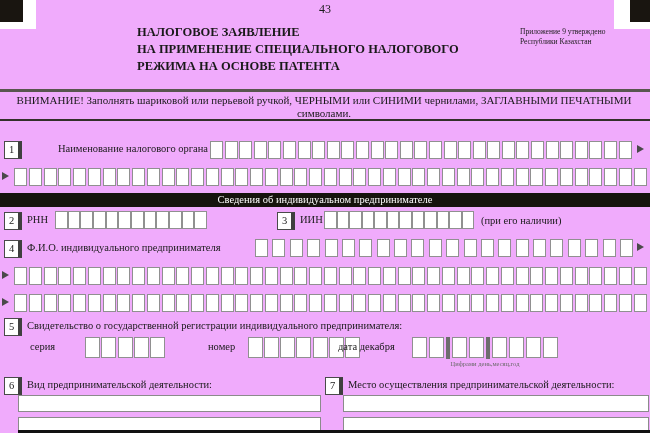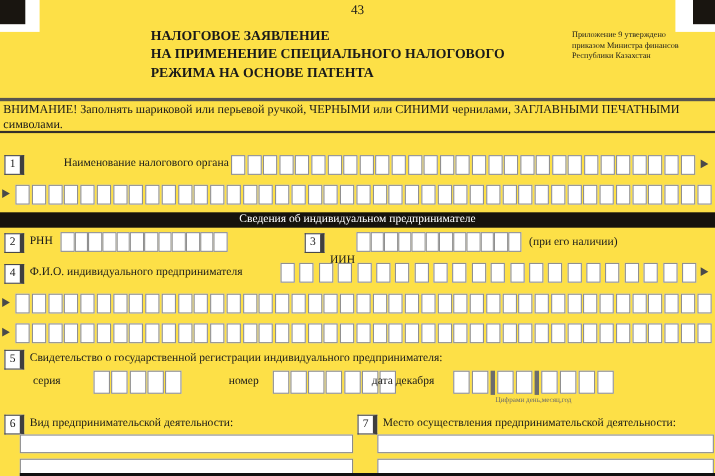--- a/index.html
+++ b/index.html
@@ -1,31 +1,31 @@
 <!DOCTYPE html>
 <html><head>
 <meta charset="utf-8">
 <style>
   html,body{margin:0;padding:0;}
   .page{
     position:relative;width:650px;height:433px;overflow:hidden;
-    background:#fde047;
+    background:#f0abfc;
     font-family:"Liberation Serif","DejaVu Serif",serif;
     color:#1a1a1a;
   }
   
   .corner-white{position:absolute;background:#ffffff;}
   .corner-black{position:absolute;background:#191510;}
   
   .pagenum{position:absolute;left:0;right:0;top:2px;text-align:center;font-size:12px;}
   .title{position:absolute;left:137px;top:24px;width:330px;
          font-weight:bold;font-size:12.5px;line-height:17px;}
   .approval{position:absolute;left:520px;top:27px;width:128px;font-size:7.5px;line-height:9.5px;}
   .divider{position:absolute;left:0;top:89px;width:650px;height:3px;background:#58554f;}
-  .notice{position:absolute;left:3px;top:94px;width:642px;font-size:11px;line-height:12.5px;}
+  .notice{position:absolute;left:3px;top:94px;width:642px;font-size:11px;line-height:12.5px;text-align:center;}
   .rule{position:absolute;left:0;width:650px;height:2px;background:#33302a;}
   .secbar{position:absolute;left:0;width:650px;height:14px;background:#16130d;color:#ffffff;
           text-align:center;font-size:10.5px;line-height:14px;}
   
   .badge{position:absolute;width:13px;height:16px;background:#ffffff;
          border:1px solid #4a4a4a;border-right:4px solid #3f3f3f;
          font-size:10.5px;text-align:center;line-height:16px;}
   .lbl{position:absolute;font-size:10.5px;white-space:nowrap;}
   .small-note{position:absolute;font-size:10.5px;white-space:nowrap;}
   
@@ -56,21 +56,20 @@
   <div class="corner-black" style="left:630px;top:0;width:20px;height:22px;"></div>
 
   <div class="pagenum">43</div>
   <div class="title">
     <div>НАЛОГОВОЕ ЗАЯВЛЕНИЕ</div>
     <div>НА ПРИМЕНЕНИЕ СПЕЦИАЛЬНОГО НАЛОГОВОГО</div>
     <div>РЕЖИМА НА ОСНОВЕ ПАТЕНТА</div>
   </div>
   <div class="approval">
     <div>Приложение 9 утверждено</div>
-    <div>приказом Министра финансов</div>
     <div>Республики Казахстан</div>
   </div>
   <div class="divider"></div>
 
   <div class="notice">ВНИМАНИЕ! Заполнять шариковой или перьевой ручкой, ЧЕРНЫМИ или СИНИМИ чернилами, ЗАГЛАВНЫМИ ПЕЧАТНЫМИ символами.</div>
 
   <div class="rule" style="top:119px;"></div>
 
   <div class="badge" style="left:4px;top:141px;">1</div>
   <div class="lbl" style="left:28px;top:143px;margin-left:30px;">Наименование налогового органа</div>
@@ -166,21 +165,21 @@
       <span class="cell"></span>
       <span class="cell"></span>
       <span class="cell"></span>
       <span class="cell"></span>
       <span class="cell"></span>
       <span class="cell"></span>
       <span class="cell"></span>
       <span class="cell"></span>
     </div>
   <div class="badge" style="left:277px;top:212px;">3</div>
-  <div class="lbl" style="left:300px;top:214px;margin-top:17px;">ИИН</div>
+  <div class="lbl" style="left:300px;top:214px;">ИИН</div>
   <div class="cells" style="left:324px;top:211px;width:150px;">
       <span class="cell"></span>
       <span class="cell"></span>
       <span class="cell"></span>
       <span class="cell"></span>
       <span class="cell"></span>
       <span class="cell"></span>
       <span class="cell"></span>
       <span class="cell"></span>
       <span class="cell"></span>

